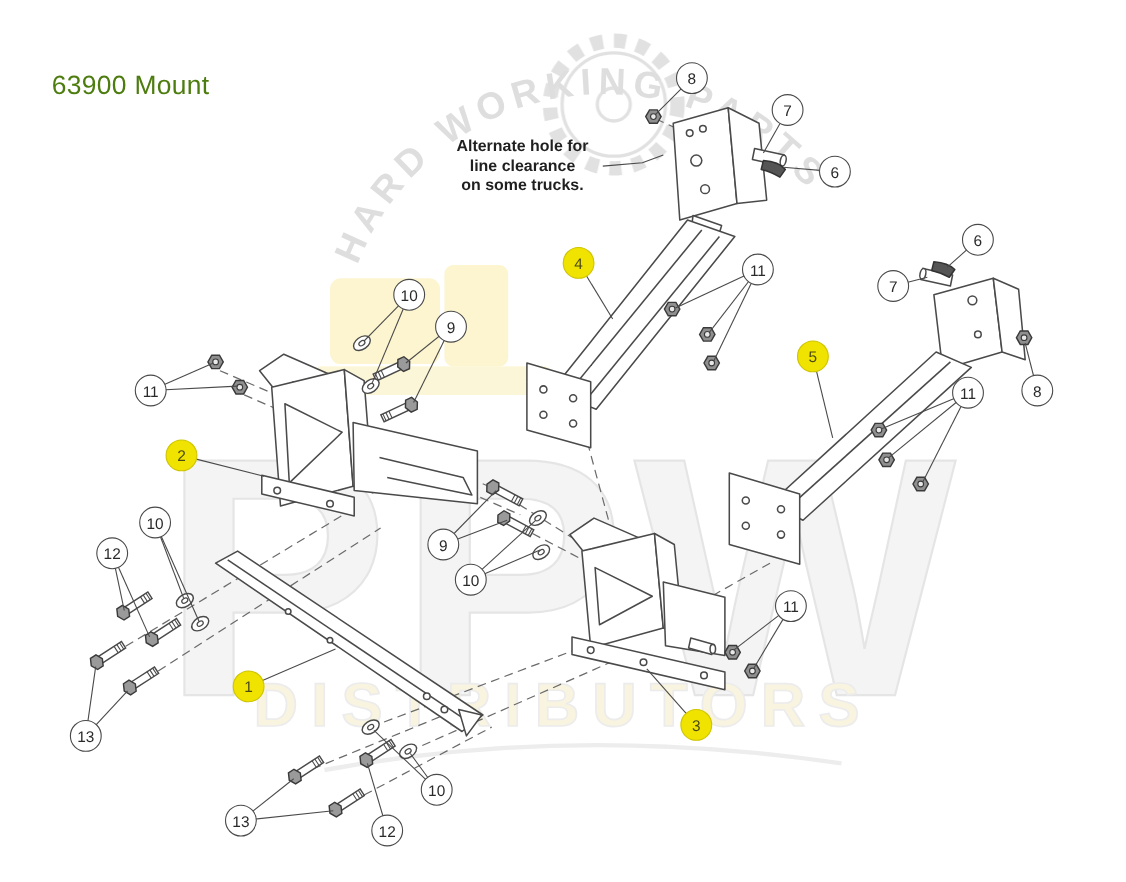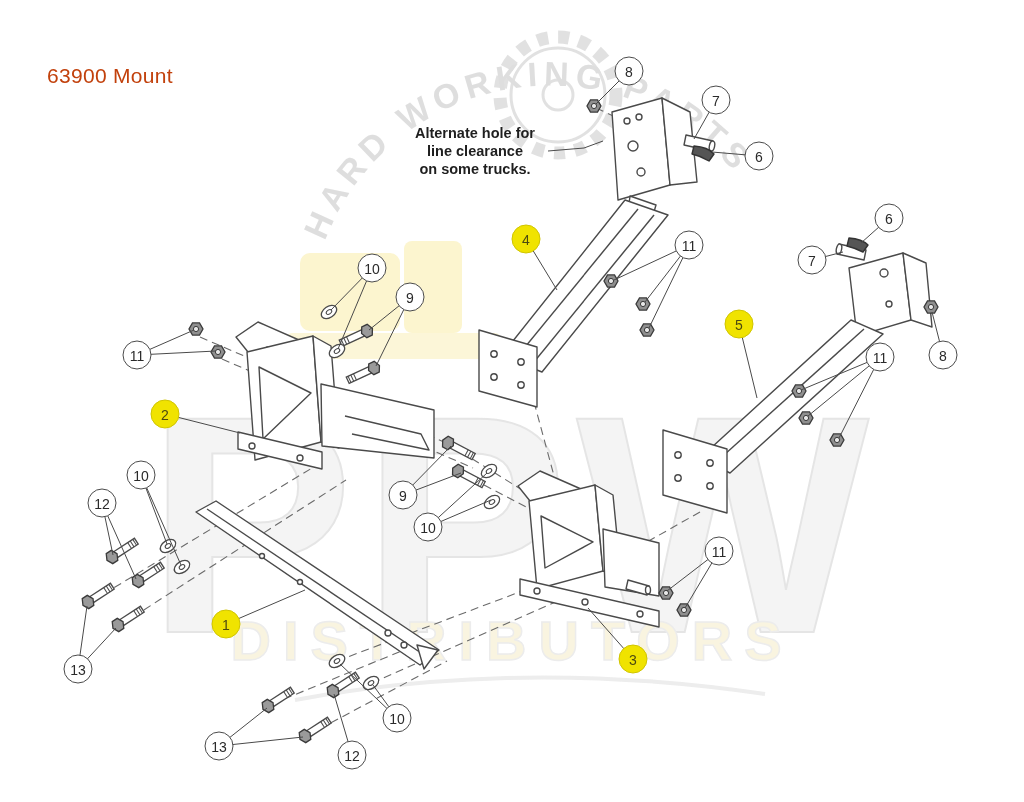--- a/index.html
+++ b/index.html
@@ -1,21 +1,21 @@
 <!DOCTYPE html>
 <html><head>
 <meta charset="utf-8">
 <style>
   html,body{margin:0;padding:0;background:#fff;}
   .stage{
     position:relative;width:1024px;height:802px;background:#ffffff;
     overflow:hidden;font-family:"Liberation Sans",sans-serif;
   }
   .title{
-    position:absolute;left:47px;top:64px;font-size:21px;color:#c2410c;
+    position:absolute;left:47px;top:64px;font-size:24px;color:#4d7c0f;
     letter-spacing:.3px;
   }
   .annotation{
     position:absolute;left:392px;top:124px;width:166px;text-align:center;
     font-weight:bold;font-size:14.5px;line-height:1.25;color:#1f1f1f;
     white-space:pre-line;
   }
   .diagram-svg{position:absolute;left:0;top:0;}
   .callout-layer{position:absolute;left:0;top:0;width:100%;height:100%;pointer-events:none;}
   .callout{

